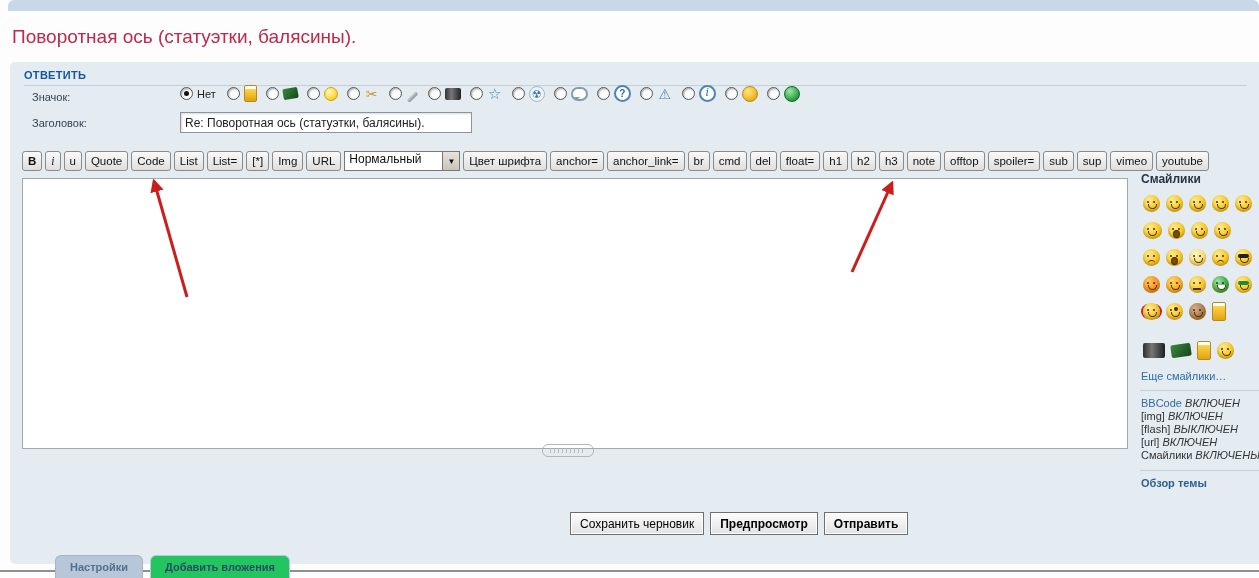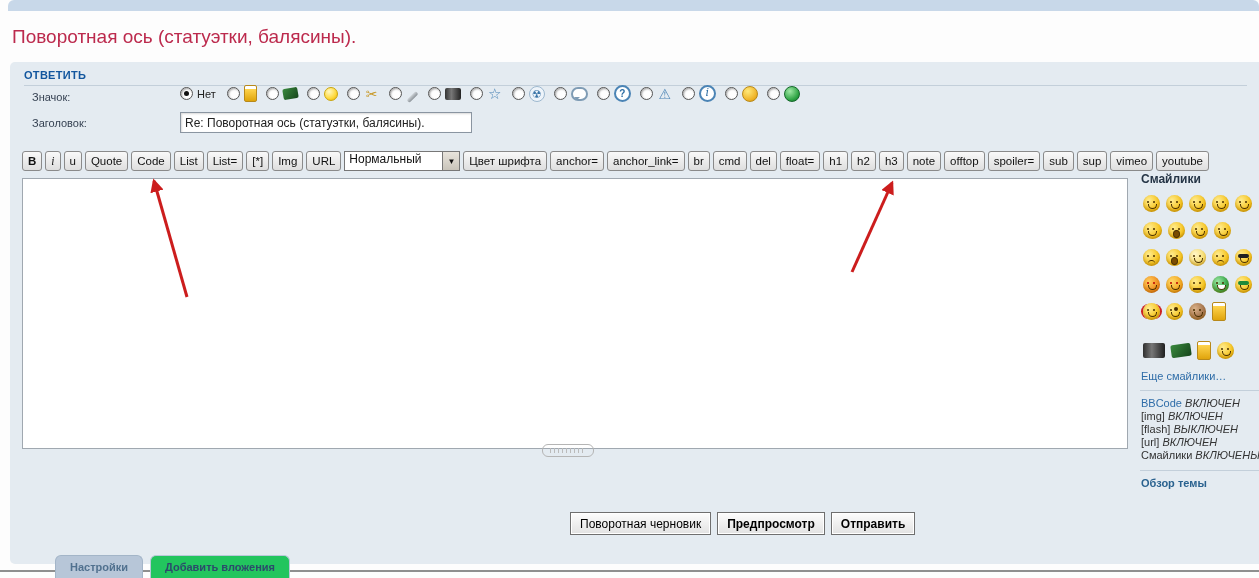--- a/index.html
+++ b/index.html
@@ -253,21 +253,21 @@
         <div class="status-line"><span class="lbl">[url]</span><em> ВКЛЮЧЕН</em></div>
         <div class="status-line"><span class="lbl">Смайлики</span><em> ВКЛЮЧЕНЫ</em></div>
       </div>
     <hr class="side-hr">
     <div id="topic-review">Обзор темы</div>
   </div>
 </div>
 
 <div id="strip2">
   <div id="actions">
-      <button class="act">Поворотная черновик</button>
+      <button class="act">Сохранить черновик</button>
       <button class="act bold">Предпросмотр</button>
       <button class="act bold">Отправить</button>
     </div>
 </div>
 
 <div id="bottomline"></div>
 <div class="tab" id="tab-settings">Настройки</div>
 <div class="tab" id="tab-attachments">Добавить вложения</div>
 
 <svg id="arrows" width="1259" height="578">

